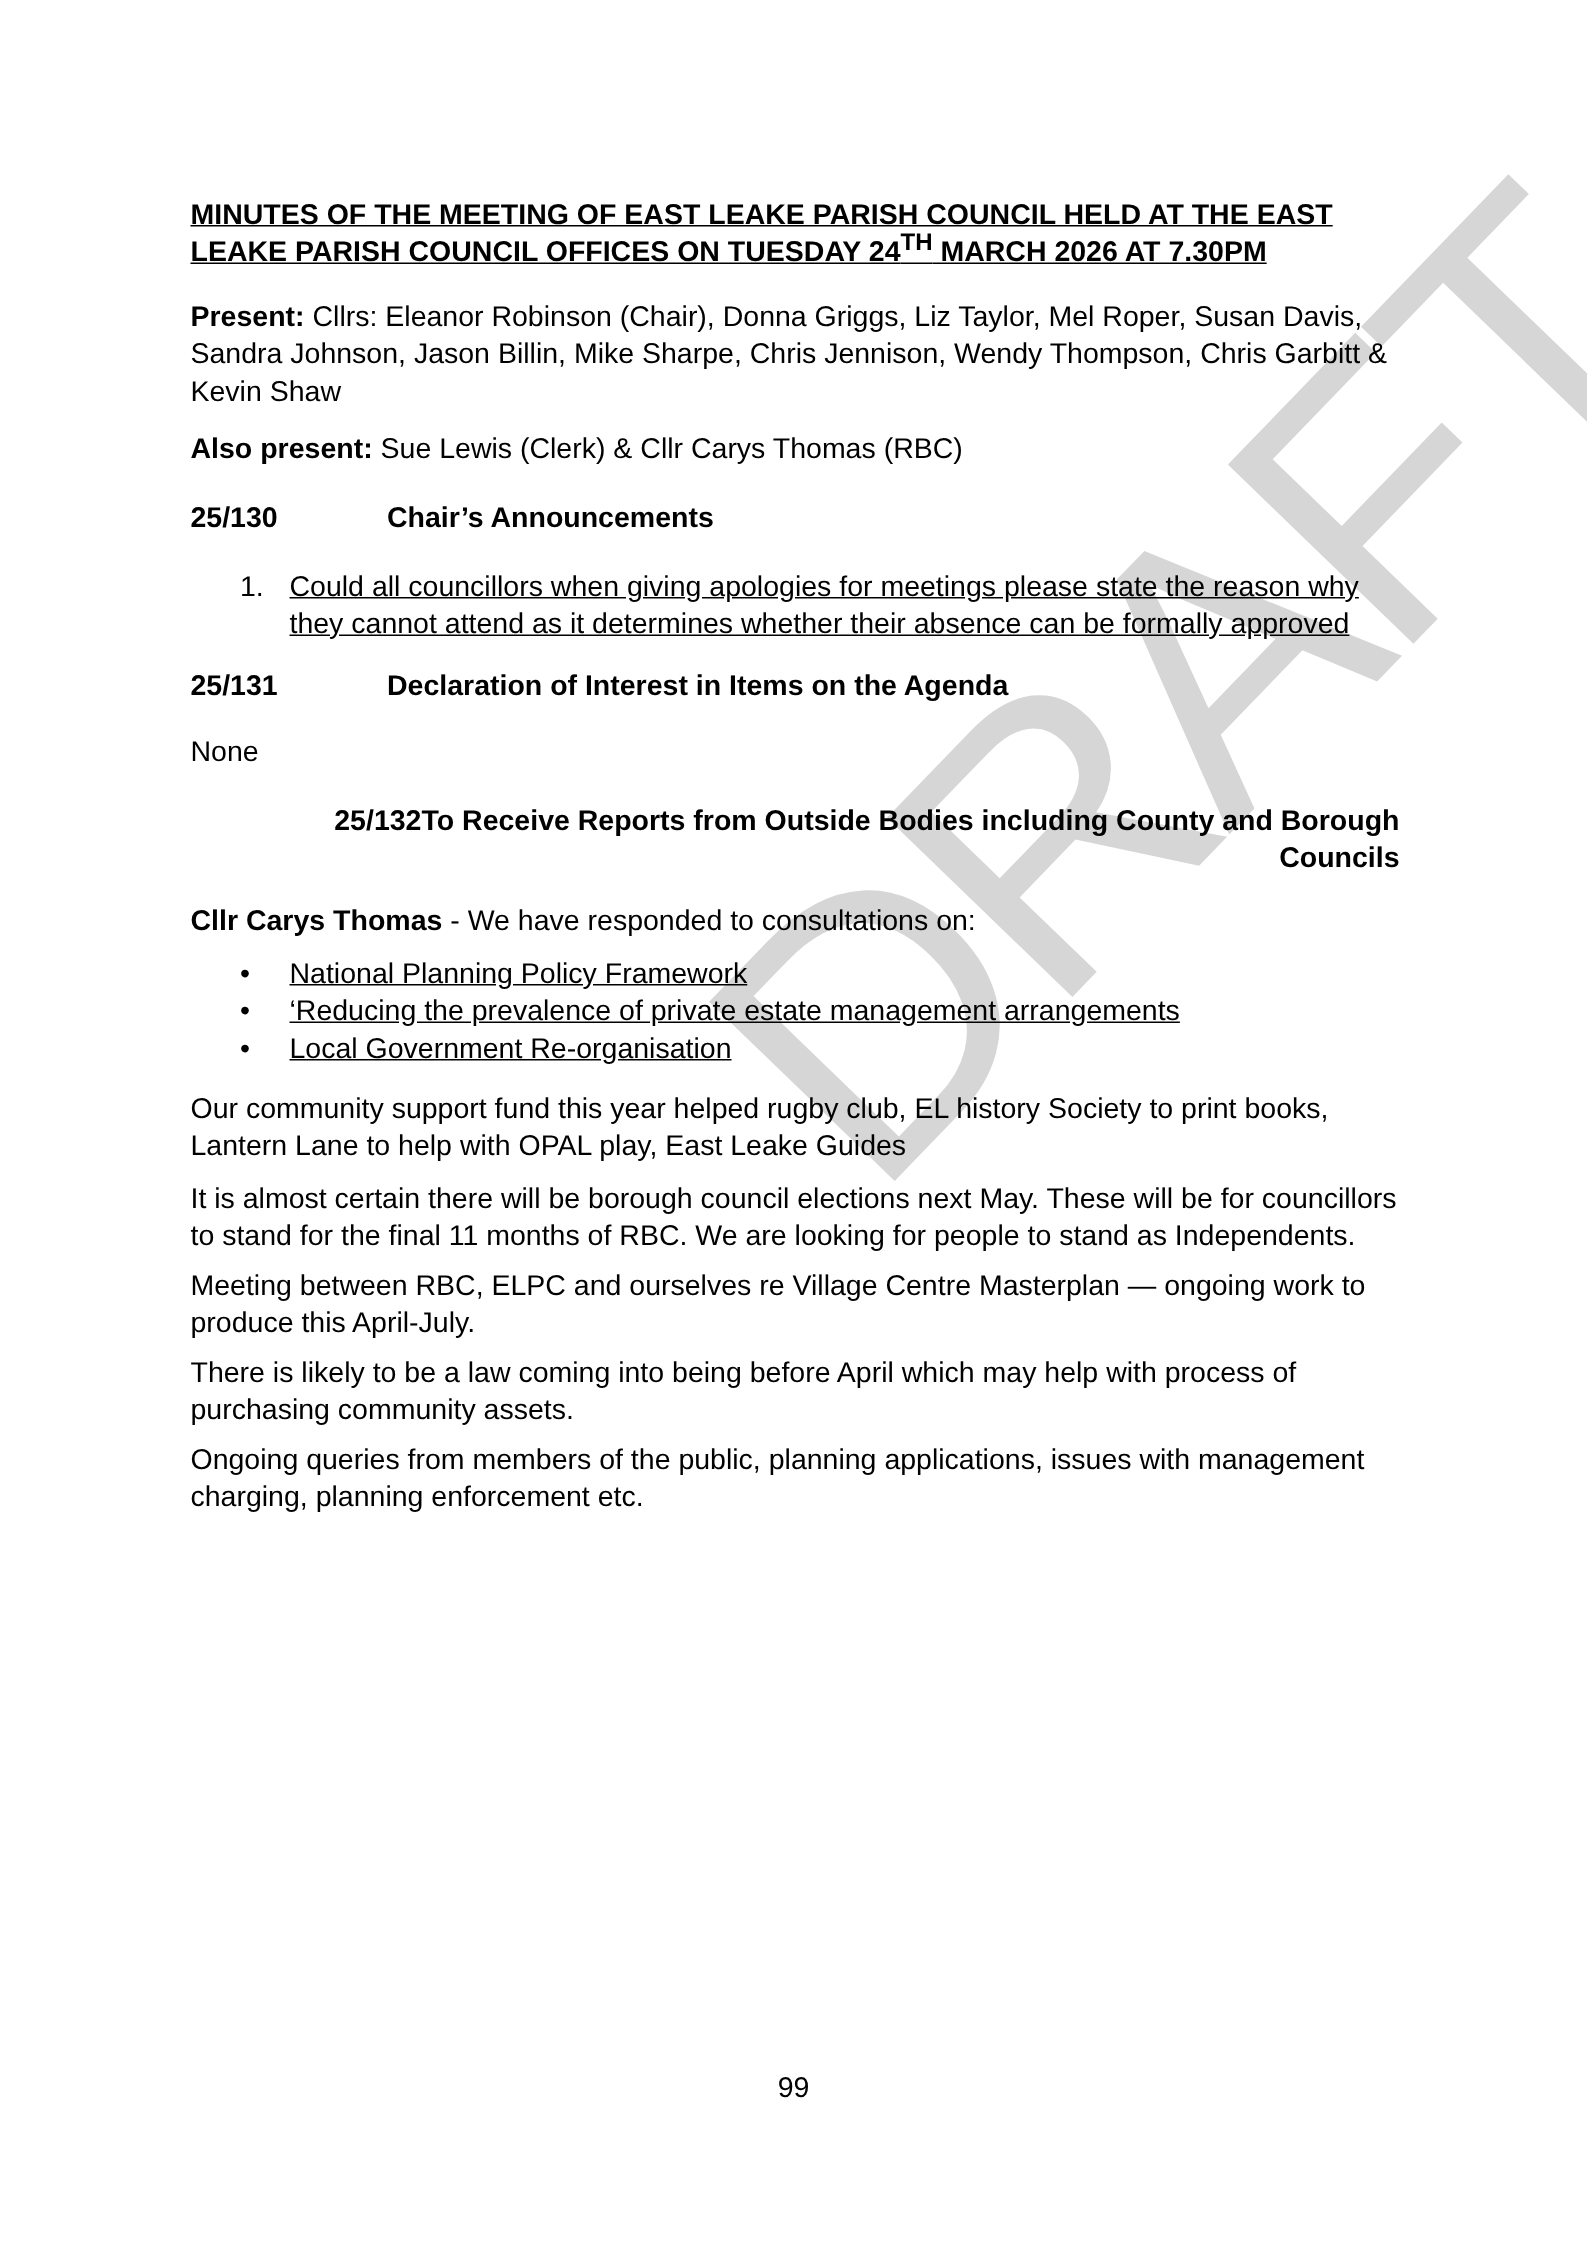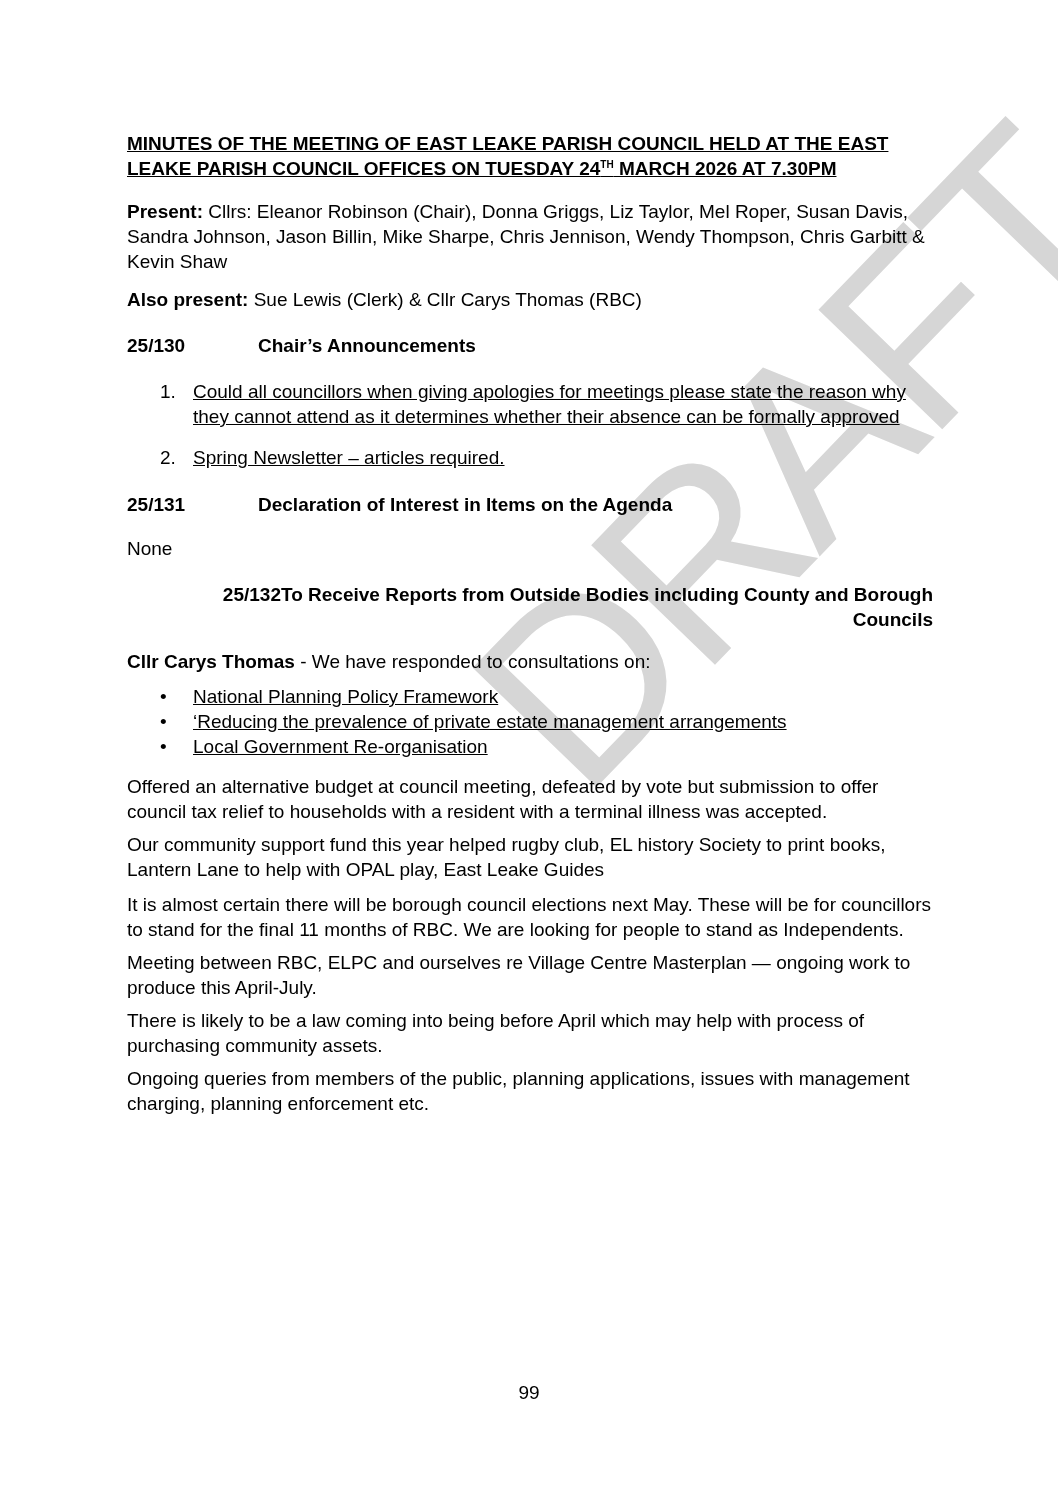--- a/index.html
+++ b/index.html
@@ -39,21 +39,21 @@
     z-index: 1;
   }
   h1.doc-title {
     font-size: 19px;
     line-height: 25px;
     font-weight: bold;
     text-decoration: underline;
     margin: 0 0 18px 0;
   }
   h1.doc-title sup {
-    font-size: 10px;
+    font-size: 16px;
     vertical-align: super;
     line-height: 0;
     text-align: right;
   }
   p { margin: 0; }
   .num {
     display: inline-block;
     width: 131px;
     font-weight: bold;
   }
@@ -107,37 +107,35 @@
 
     <p class="mb13"><b>Present:</b><span> Cllrs: Eleanor Robinson (Chair), Donna Griggs, Liz Taylor, Mel Roper, Susan Davis, Sandra Johnson, Jason Billin, Mike Sharpe, Chris Jennison, Wendy Thompson, Chris Garbitt &amp; Kevin Shaw</span></p>
 
     <p class="mb21"><b>Also present:</b><span> Sue Lewis (Clerk) &amp; Cllr Carys Thomas (RBC)</span></p>
 
 
     <p class="mb21"><span class="num">25/130</span><b>Chair’s Announcements</b></p>
 
     <p class="li mb16"><span class="mark">1.</span><span>Could all councillors when giving apologies for meetings please state the reason why they cannot attend as it determines whether their absence can be formally approved</span></p>
 
-    <p class="li mb22"><span class="mark">2.</span><span>Spring Newsletter – articles required.</span></p>
 
     <p class="mb19"><span class="num">25/131</span><b>Declaration of Interest in Items on the Agenda</b></p>
 
     <p class="mb21">None</p>
 
     <p class="hang mb17"><span class="num">25/132</span><b>To Receive Reports from Outside Bodies including County and Borough Councils</b></p>
 
     <p class="mb10"><b>Cllr Carys Thomas</b><span> - We have responded to consultations on:</span></p>
 
     <div class="mb15">
       <p class="li"><span class="mark">•</span><span>National Planning Policy Framework</span></p>
       <p class="li"><span class="mark">•</span><span>‘Reducing the prevalence of private estate management arrangements</span></p>
       <p class="li"><span class="mark">•</span><span>Local Government Re-organisation</span></p>
     </div>
 
-    <p class="mb8">Offered an alternative budget at council meeting, defeated by vote but submission to offer council tax relief to households with a resident with a terminal illness was accepted.</p>
     <p class="mb10">Our community support fund this year helped rugby club, EL history Society to print books, Lantern Lane to help with OPAL play, East Leake Guides</p>
     <p class="mb8">It is almost certain there will be borough council elections next May. These will be for councillors to stand for the final 11 months of RBC. We are looking for people to stand as Independents.</p>
     <p class="mb8">Meeting between RBC, ELPC and ourselves re Village Centre Masterplan — ongoing work to produce this April-July.</p>
     <p class="mb8">There is likely to be a law coming into being before April which may help with process of purchasing community assets.</p>
     <p>Ongoing queries from members of the public, planning applications, issues with management charging, planning enforcement etc.</p>
 
   </div>
 
   <div class="page-num">99</div>
 

